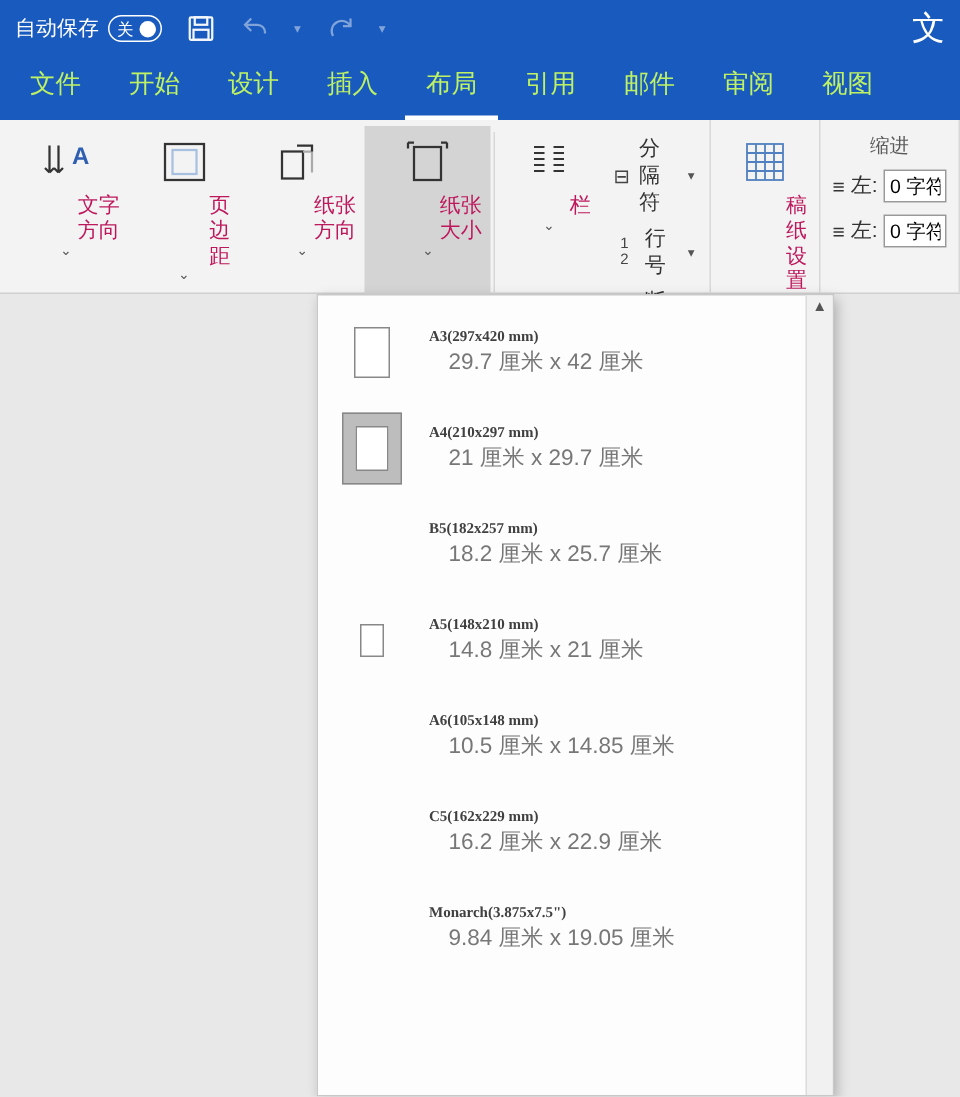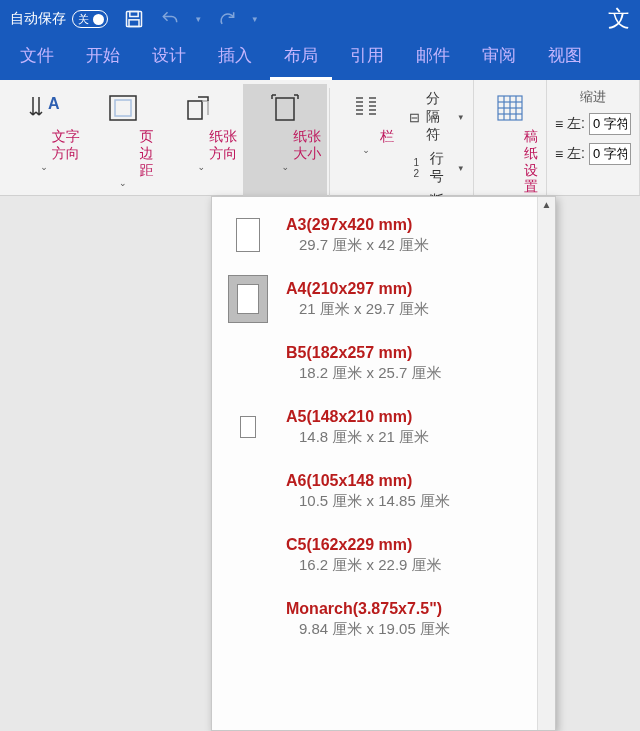--- a/index.html
+++ b/index.html
@@ -9,21 +9,21 @@
 .autosave { display: flex; align-items: center; gap: 6px; font-size: 14px; }
 .toggle { width: 36px; height: 18px; border: 1.5px solid #fff; border-radius: 9px; display: flex; align-items: center; justify-content: flex-end; padding: 1px 2px; }
 .toggle-knob { width: 11px; height: 11px; background: #fff; border-radius: 50%; margin-right: 1px; }
 .toggle-label { font-size: 11px; margin-left: -30px; position: relative; left: -4px; color: #fff; }
 .qat { display: flex; gap: 16px; margin-left: 16px; align-items: center; }
 .qat-icon { width: 20px; height: 20px; opacity: 0.95; }
 .qat-dim { opacity: 0.45; }
 .right-edge { margin-left: auto; font-size: 22px; color: #fff; }
 
 .tabs { height: 42px; background: #185abd; display: flex; align-items: flex-end; padding: 0 6px; gap: 4px; }
-.tab { padding: 10px 14px 10px; color: #c4b5fd; font-size: 17px; cursor: pointer; border-bottom: 3px solid transparent; }
+.tab { padding: 10px 14px 10px; color: #bef264; font-size: 17px; cursor: pointer; border-bottom: 3px solid transparent; }
 .tab.active { border-bottom: 3px solid #fff; font-weight: 500; }
 
 .ribbon { height: 116px; background: #f3f3f3; border-bottom: 1px solid #d0d0d0; display: flex; }
 .group { border-right: 1px solid #d8d8d8; display: flex; flex-direction: column; padding: 4px 2px 2px; }
 .group-row { display: flex; flex: 1; }
 .group-label { text-align: right; font-size: 13px; color: #5a5a5a; padding: 2px 0 3px; display: flex; justify-content: center; align-items: center; gap: 2px; }
 .btn-lg { display: flex; flex-direction: column; align-items: center; justify-content: flex-start; padding: 6px 6px 2px; cursor: pointer; }
 .btn-lg.active { background: #d4d4d4; }
 .btn-lg-icon { width: 40px; height: 36px; display: flex; align-items: center; justify-content: center; }
 .btn-lg-label { font-size: 14px; color: #be185d; text-align: right; line-height: 1.2; margin-top: 2px; margin-left: 42px; }
@@ -37,21 +37,21 @@
 .indent-row { display: flex; align-items: center; gap: 4px; font-size: 14px; color: #333; margin: 4px 0; }
 .indent-input { width: 42px; height: 22px; border: 1px solid #999; background: #fff; font-size: 13px; text-align: center; padding: 0 3px; }
 
 .dropdown { position: absolute; left: 211px; top: 196px; width: 345px; height: 535px; background: #fdfdfd; border: 1px solid #c8c8c8; box-shadow: 2px 3px 8px rgba(0,0,0,0.25); display: flex; }
 .dd-list { flex: 1; overflow: hidden; padding: 6px 0; }
 .dd-item { display: flex; align-items: center; padding: 8px 10px 8px 16px; cursor: pointer; gap: 18px; }
 .dd-item.selected .dd-thumb { background: #bdbdbd; border: 1px solid #888; padding: 6px; }
 .dd-thumb { width: 40px; height: 48px; display: flex; align-items: center; justify-content: center; }
 .dd-thumb-inner { border: 1.5px solid #888; background: #fff; }
 .dd-text { flex: 1; }
-.dd-title { font-size: 16px; font-weight: 700; color: #b91c1c; }
+.dd-title { font-size: 10px; font-weight: 700; color: #404040; font-family: Liberation Serif, serif; }
 .dd-sub { font-size: 15px; color: #777; margin-top: 2px; margin-left: 13px; }
 .dd-scroll { width: 18px; background: #f1f1f1; border-left: 1px solid #ddd; position: relative; }
 .dd-scroll-up { position: absolute; top: 2px; left: 0; right: 0; text-align: center; font-size: 10px; color: #555; }
 
 .corner { font-size: 10px; color: #888; }
 </style>
 </head>
 <body>
 
 <div class="titlebar">

